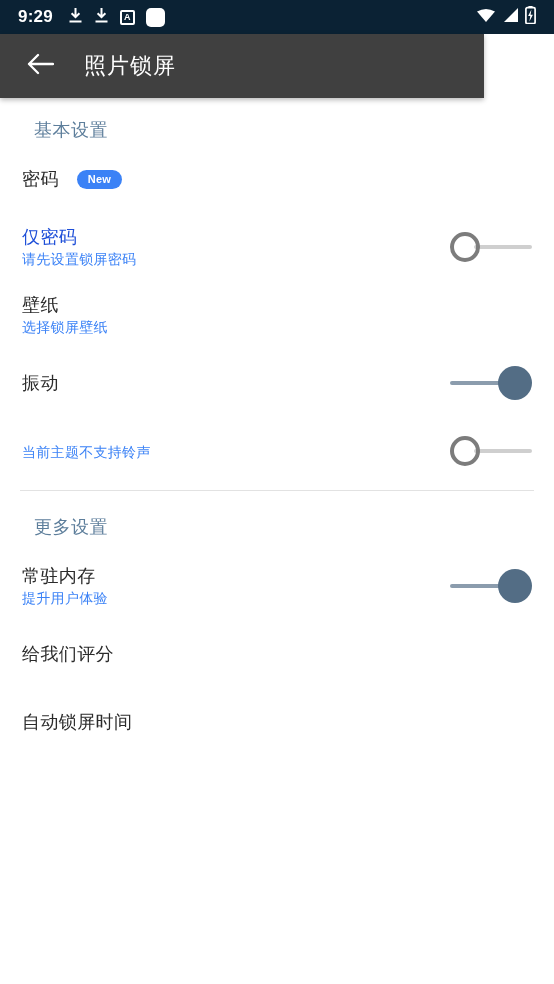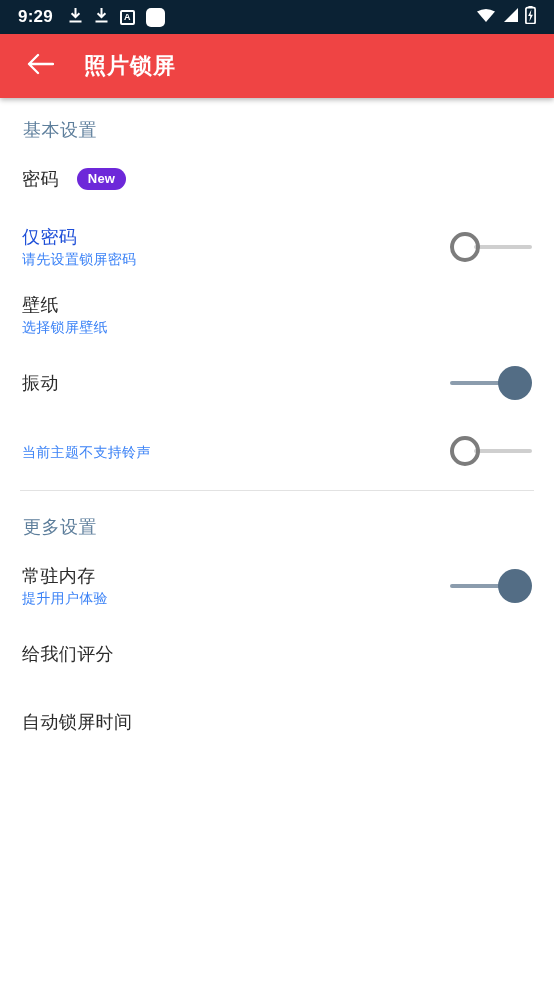--- a/index.html
+++ b/index.html
@@ -27,59 +27,58 @@
   .ico-box-a {
     width: 15px; height: 15px; border: 2px solid #ffffff; border-radius: 2px;
     display: flex; align-items: center; justify-content: center;
     font-size: 9px; font-weight: 700; color: #ffffff; line-height: 1;
   }
   .ico-rsq { width: 19px; height: 19px; background: #ffffff; border-radius: 5px; }
 
   
   .appbar {
     position: absolute; top: 34px; left: 0;
-    width: 554px; height: 64px;
-    background: #ef4444;
+    width: 484px; height: 64px;
+    background: #404040;
     display: flex; align-items: center;
     box-shadow: 0 2px 5px rgba(0,0,0,.28);
     z-index: 5;
-    font-weight: bold;
   }
   .back-btn {
     width: 56px; height: 56px; margin-left: 12px;
     display: flex; align-items: center; justify-content: center;
     cursor: pointer;
   }
   .appbar-title {
     color: #ffffff; font-size: 22px; margin-left: 16px; letter-spacing: 1px;
   }
 
   
   .content { position: absolute; top: 98px; left: 0; width: 554px; height: 886px; background: #fff; }
 
   .section-header {
-    font-size: 18px; color: #5d7e9b; padding-left: 23px;
+    font-size: 18px; color: #5d7e9b; padding-left: 34px;
     letter-spacing: .5px;
   }
 
   .row {
     position: relative;
     display: flex; align-items: center;
     padding: 0 22px;
     min-height: 44px;
   }
   .row-texts { display: flex; flex-direction: column; justify-content: center; }
   .row-title { font-size: 18px; color: #2b2b2b; letter-spacing: .4px; line-height: 1.25; }
   .row-title.disabled { color: #1d4ed8; }
   .row-sub { font-size: 14px; color: #3b82f6; margin-top: 3px; letter-spacing: .3px; line-height: 1.2; }
 
   .badge {
     display: inline-flex; align-items: center; justify-content: center;
-    background: #6d28d9; color: #ffffff;
-    font-size: 13px; font-weight: 700;
+    background: #3b82f6; color: #ffffff;
+    font-size: 11px; font-weight: 700;
     border-radius: 11px;
     padding: 3px 11px 4px 11px;
     margin-left: 18px;
     letter-spacing: .2px;
   }
 
   
   .switch { position: absolute; right: 22px; top: 50%; transform: translateY(-50%);
             width: 84px; height: 36px; cursor: pointer; }
   .sw-track { position: absolute; top: 50%; transform: translateY(-50%); height: 4px; border-radius: 2px; }

